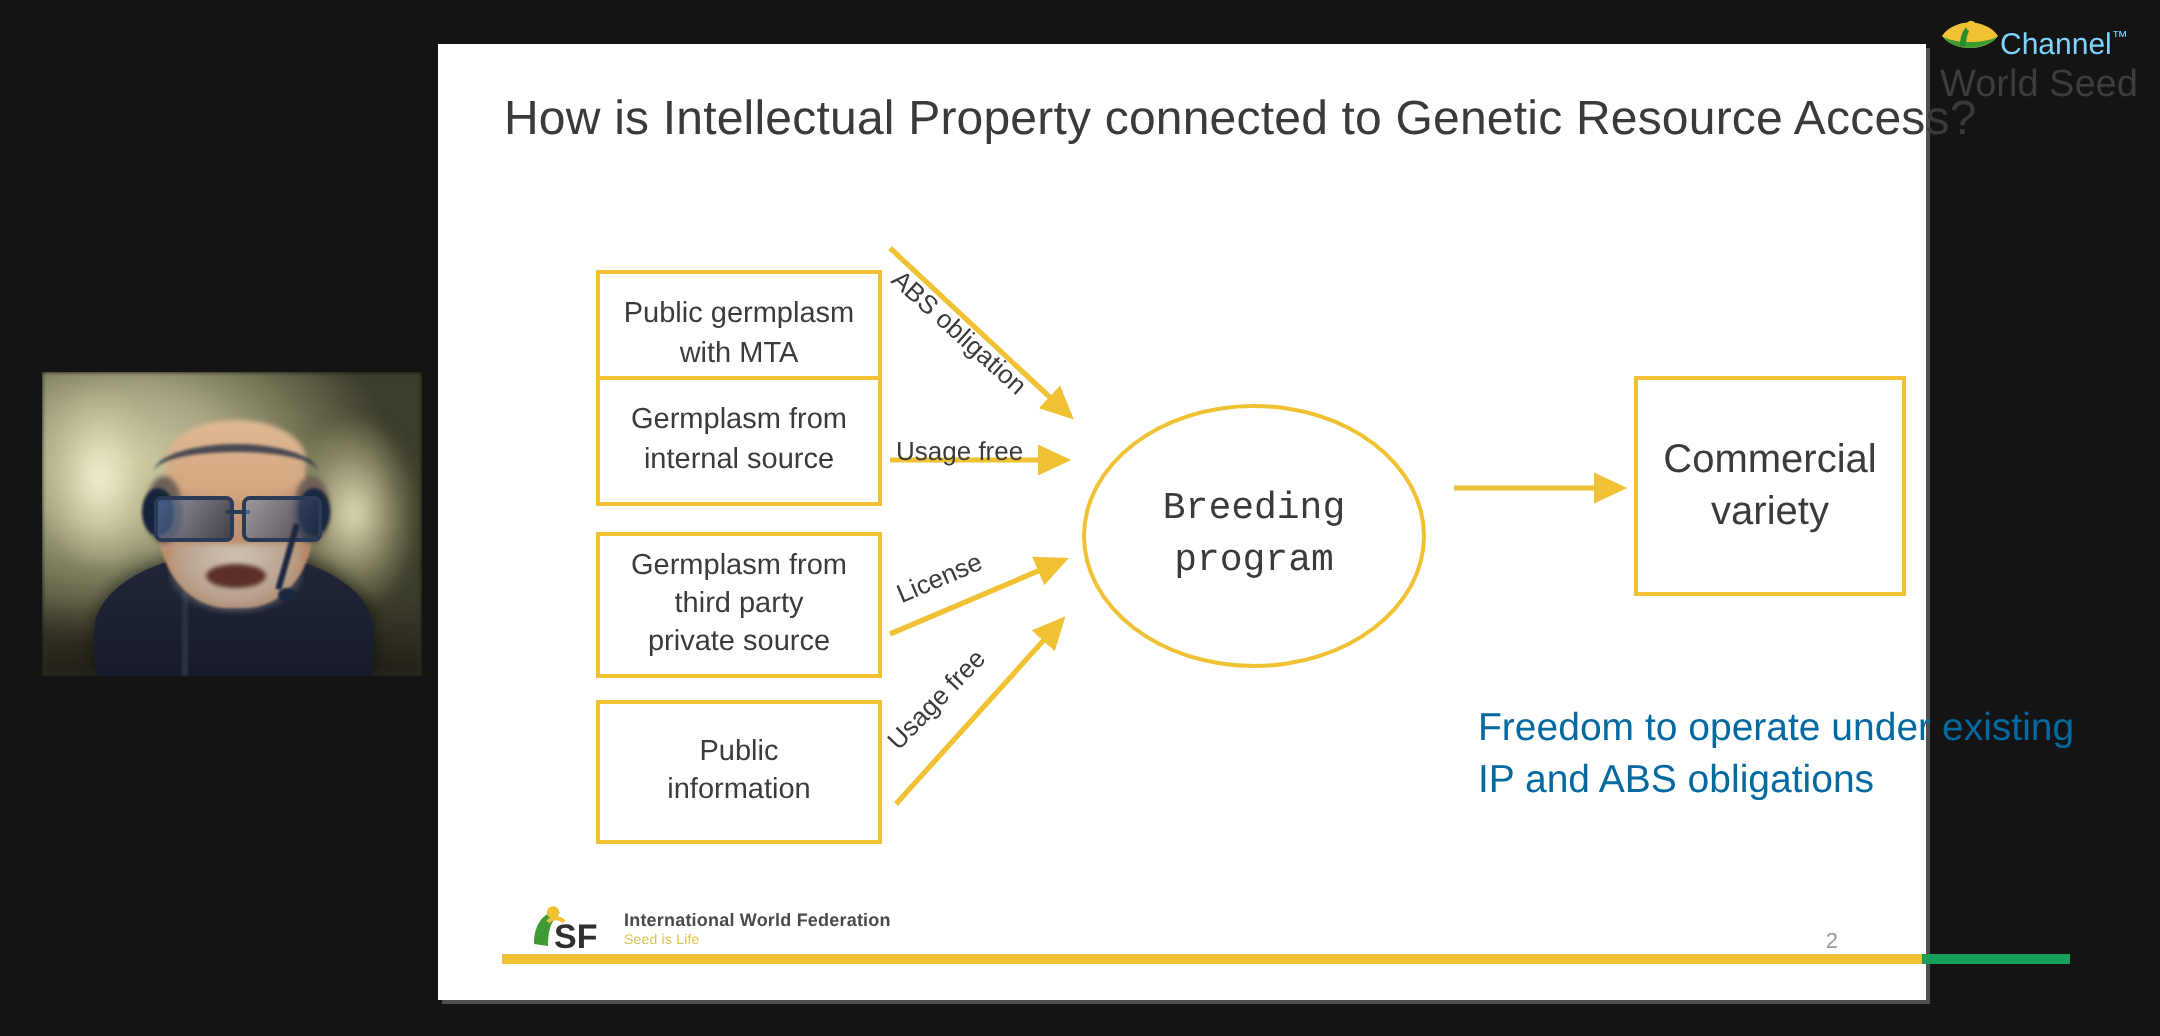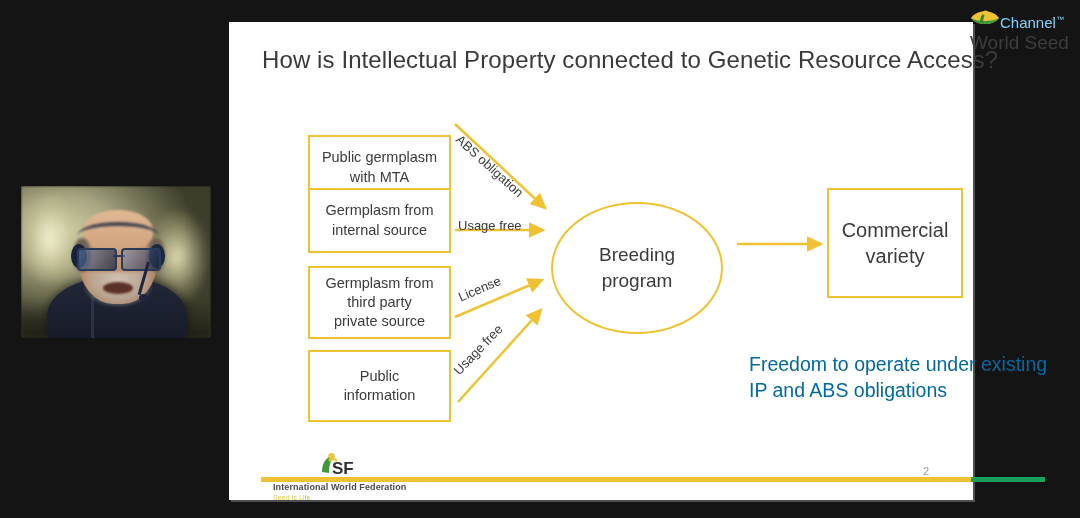--- a/index.html
+++ b/index.html
@@ -59,21 +59,21 @@
     background:#5b3127;filter:blur(1px);}
   .wc-beard{position:absolute;left:64px;top:86px;width:66px;height:34px;border-radius:0 0 50% 50%;
     background:radial-gradient(ellipse at 50% 25%, rgba(215,213,205,.75) 0%, rgba(190,186,176,.55) 55%, rgba(160,155,145,0) 80%);
     filter:blur(1.4px);}
   .wc-boom{position:absolute;left:126px;top:76px;width:3px;height:34px;background:#1c2640;
     transform:rotate(16deg);transform-origin:top center;filter:blur(.5px);}
   .wc-mic{position:absolute;left:118px;top:108px;width:9px;height:7px;border-radius:50%;background:#1c2640;filter:blur(.4px);}
 
   
   .slide{
-    position:absolute;left:229px;top:22px;width:744px;height:478px;
+    position:absolute;left:219px;top:22px;width:744px;height:478px;
     background:#ffffff;
     box-shadow:2px 2px 0 rgba(255,255,255,.25);
   }
   .slide-title{
     position:absolute;left:33px;top:24px;width:780px;
     font-size:24px;color:#3a3a3a;letter-spacing:.1px;
   }
 
   .nbox{
     position:absolute;border:2.5px solid #F0C233;background:#fff;
@@ -83,41 +83,41 @@
   .b1{left:79px;top:88px;width:143px;height:65px;margin-top:25px;}
   .b2{left:79px;top:166px;width:143px;height:65px;}
   .b3{left:79px;top:244px;width:143px;height:73px;}
   .b4{left:79px;top:328px;width:143px;height:72px;}
   .bcom{left:598px;top:166px;width:136px;height:110px;font-size:20px;}
 
   .ellipse{
     position:absolute;left:322px;top:180px;width:172px;height:132px;
     border:2.5px solid #F0C233;border-radius:50%;background:#fff;
     display:flex;align-items:center;justify-content:center;text-align:center;
-    color:#3b3b3b;font-size:19px;line-height:1.35;box-sizing:border-box;
+    color:#3b3b3b;font-size:19px;line-height:1.35;box-sizing:border-box;font-family:Liberation Mono, monospace;
   }
 
   .arrow-svg{position:absolute;left:0;top:0;width:848px;height:478px;pointer-events:none;}
 
   .alabel{
     position:absolute;color:#3b3b3b;font-size:13px;white-space:nowrap;
     transform-origin:left center;
   }
   .lab-abs{left:229px;top:108px;transform:rotate(42deg);}
   .lab-usage1{left:229px;top:196px;}
   .lab-license{left:230px;top:268px;transform:rotate(-23deg);}
   .lab-usage2{left:227px;top:343px;transform:rotate(-46deg);}
 
   .fto{
     position:absolute;left:520px;top:330px;width:320px;text-align:left;
     color:#0369a1;font-size:19.5px;line-height:1.32;
   }
 
   
-  .isf{position:absolute;left:44px;top:430px;display:flex;align-items:center;gap:5px;flex-direction:column;}
+  .isf{position:absolute;left:44px;top:430px;display:flex;align-items:center;gap:5px;}
   .isf-mark{position:relative;width:44px;height:26px;}
   .isf-text{display:flex;flex-direction:column;line-height:1;}
   .isf-t1{font-size:9px;color:#4a4a4a;font-weight:bold;letter-spacing:.1px;}
   .isf-t2{font-size:7px;color:#E3C34A;margin-top:2px;letter-spacing:.1px;}
   .pgnum{position:absolute;right:44px;top:443px;font-size:11px;color:#9a9a9a;}
   .botbar{position:absolute;left:32px;bottom:18px;width:784px;height:5px;background:#F0C233;}
   .botbar-green{position:absolute;right:0;top:0;width:74px;height:5px;background:#17A05A;}
 
   
   .wm{position:absolute;right:6px;top:6px;width:104px;height:48px;}

